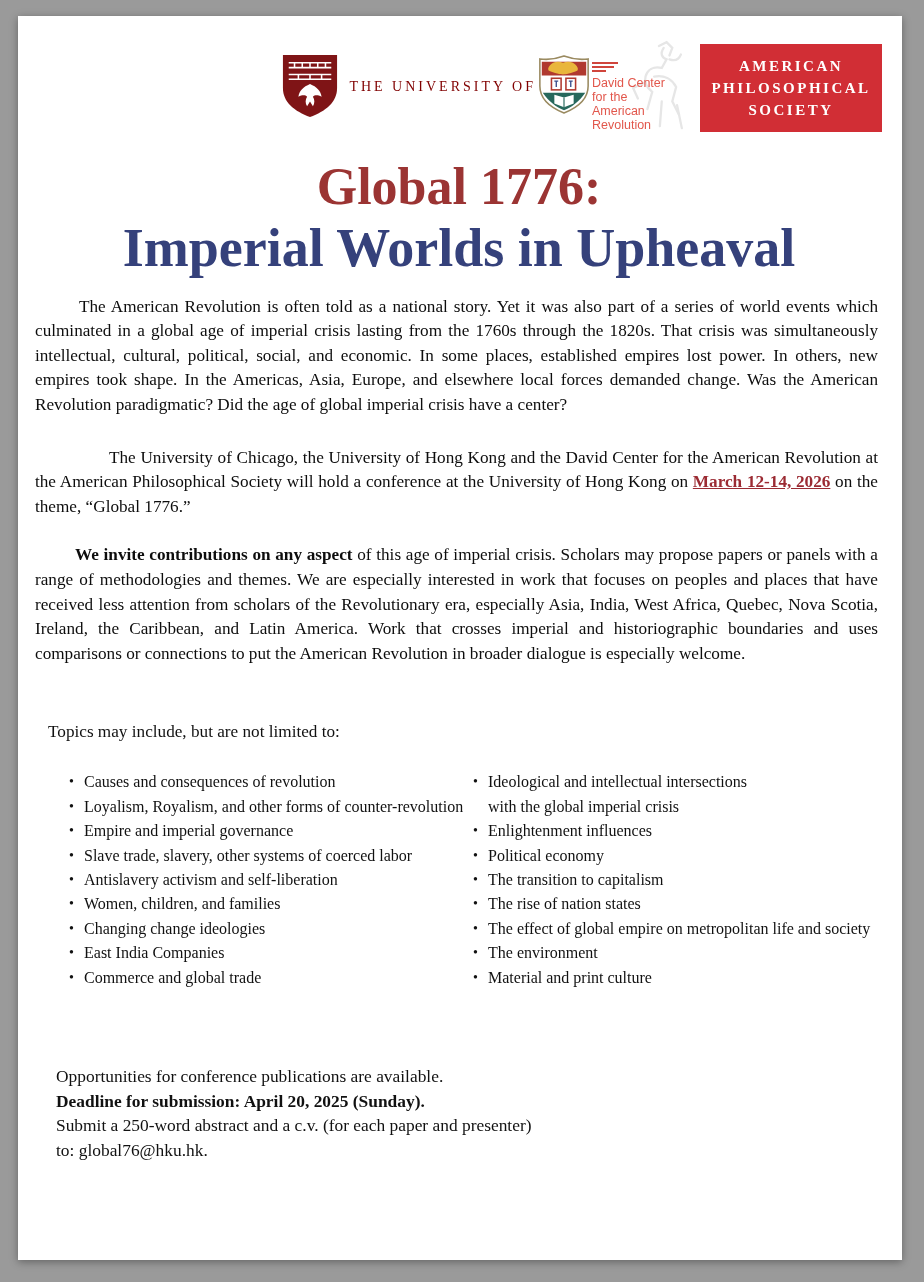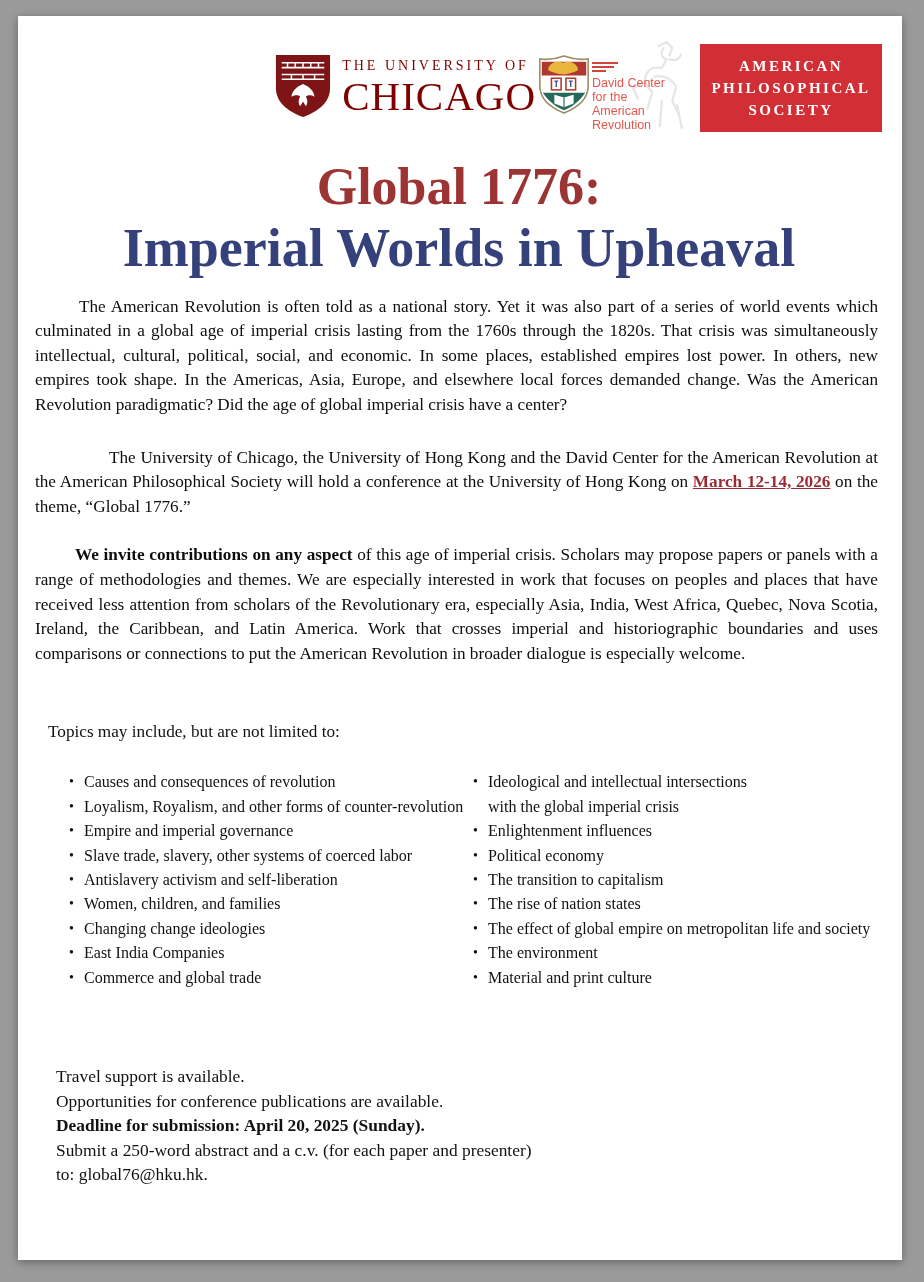--- a/index.html
+++ b/index.html
@@ -71,21 +71,20 @@
             <g stroke="#fff" stroke-width="1.6" fill="none">
               <path d="M8 9h44M8 14h44M8 21h44M8 26h44"></path>
               <path d="M14 9v5M22 9v5M30 9v5M38 9v5M46 9v5"></path>
               <path d="M18 21v5M30 21v5M42 21v5"></path>
             </g>
             <path fill="#fff" d="M30 31c-7 3-11 7-12 13 4-2 7-2 9 0-2 3-2 7 0 10l3-5 3 5c2-3 2-7 0-10 2-2 5-2 9 0-1-6-5-10-12-13z"></path>
           </svg>
         </span>
         <span class="uc-word">
           <div class="uc-line1">THE UNIVERSITY OF</div>
-          <div class="uc-line2">CHICAGO</div>
         </span>
       </div>
 
       <div class="logo">
         <span>
           <svg viewBox="0 0 58 66" width="56" height="64" aria-hidden="true">
             <path d="M29 2c8 3 17 4 25 3v28c0 14-10 22-25 28C14 55 4 47 4 33V5c8 1 17 0 25-3z" fill="#fff" stroke="#9a8a60" stroke-width="1.6"></path>
             <path d="M6 8h46v14H6z" fill="#b0392f"></path>
             <path d="M15 11c3-3 8-4 13-2 5-2 10-1 13 2 2 2 3 4 2 6-6 3-13 4-15 4s-9-1-15-4c-1-2 0-4 2-6z" fill="#e9b63c"></path>
             <rect x="16" y="25" width="10" height="12" fill="#fff" stroke="#b0392f" stroke-width="1.6"></rect>
@@ -163,20 +162,19 @@
         <li>Political economy</li>
         <li>The transition to capitalism</li>
         <li>The rise of nation states</li>
         <li>The effect of global empire on metropolitan life and society</li>
         <li>The environment</li>
         <li>Material and print culture</li>
       </ul>
     </div>
 
     <div class="footer">
-      <div>Travel support is available.</div>
       <div>Opportunities for conference publications are available.</div>
       <div class="b">Deadline for submission: April 20, 2025 (Sunday).</div>
       <div><span>Submit a 250-word abstract and a c.v. (for each paper and presenter) to: </span><span>global76@hku.hk</span><span>.</span></div>
     </div>
 
   </div>
 </div>
 
 </body></html>

